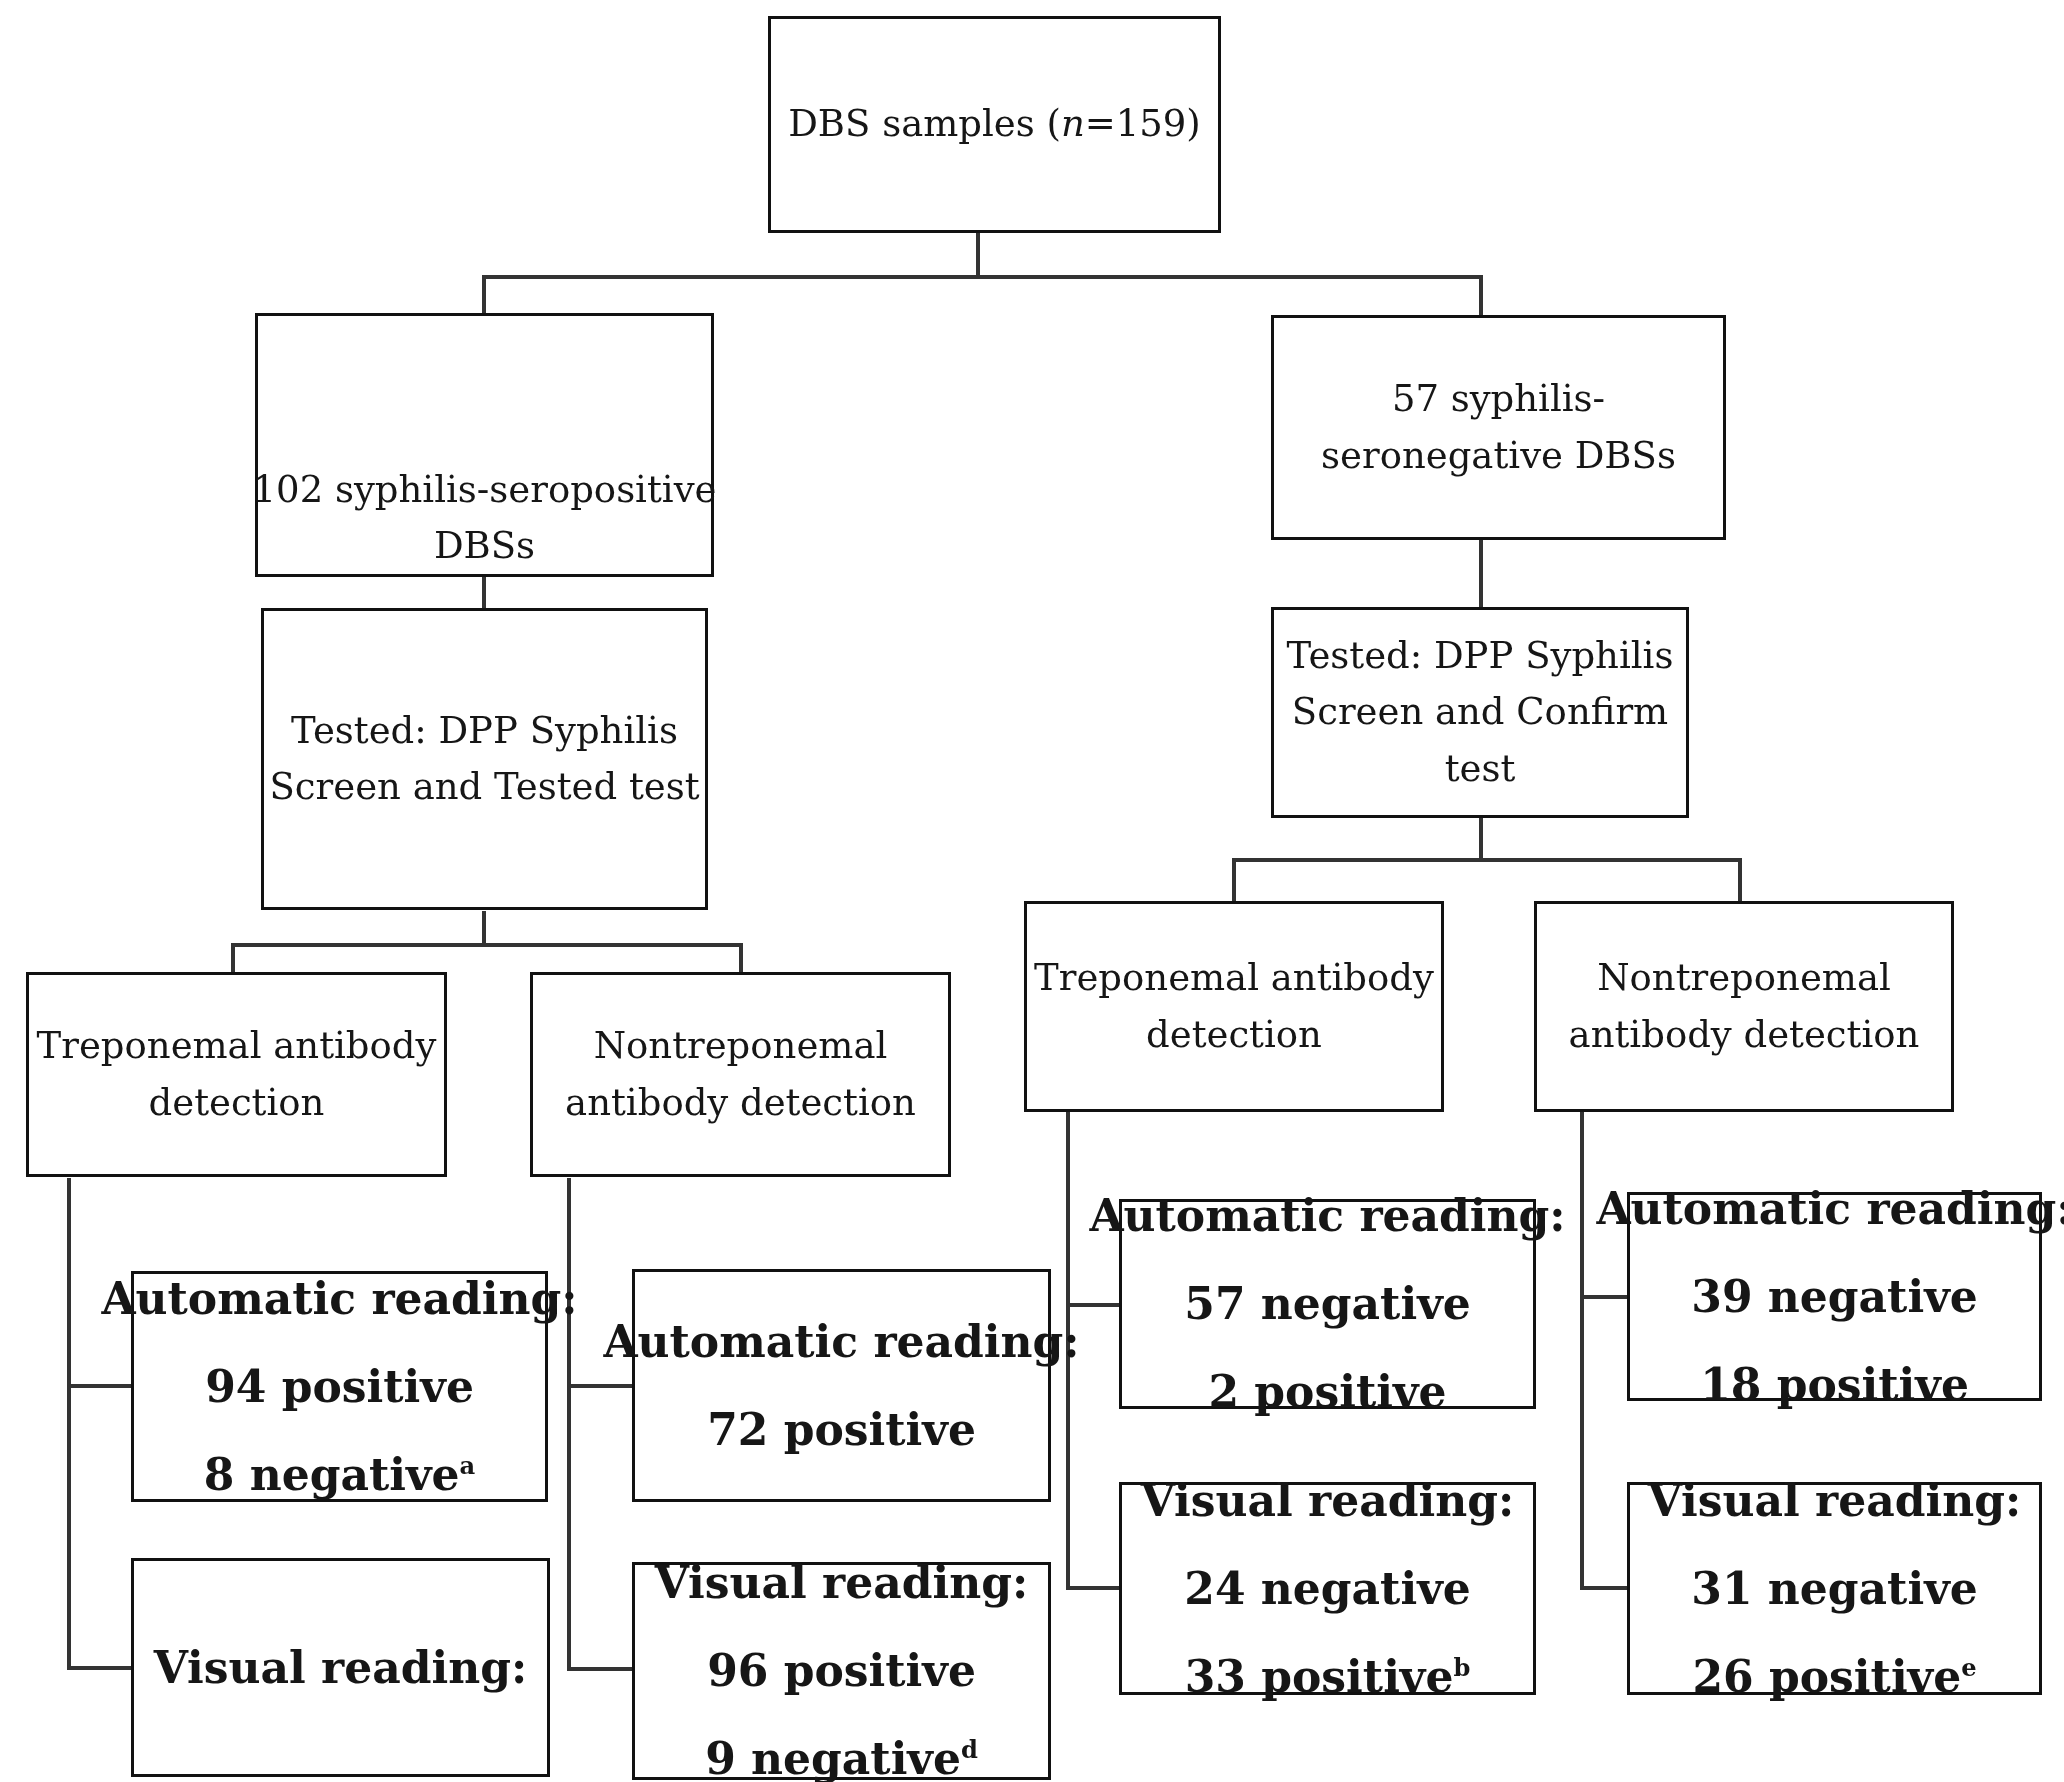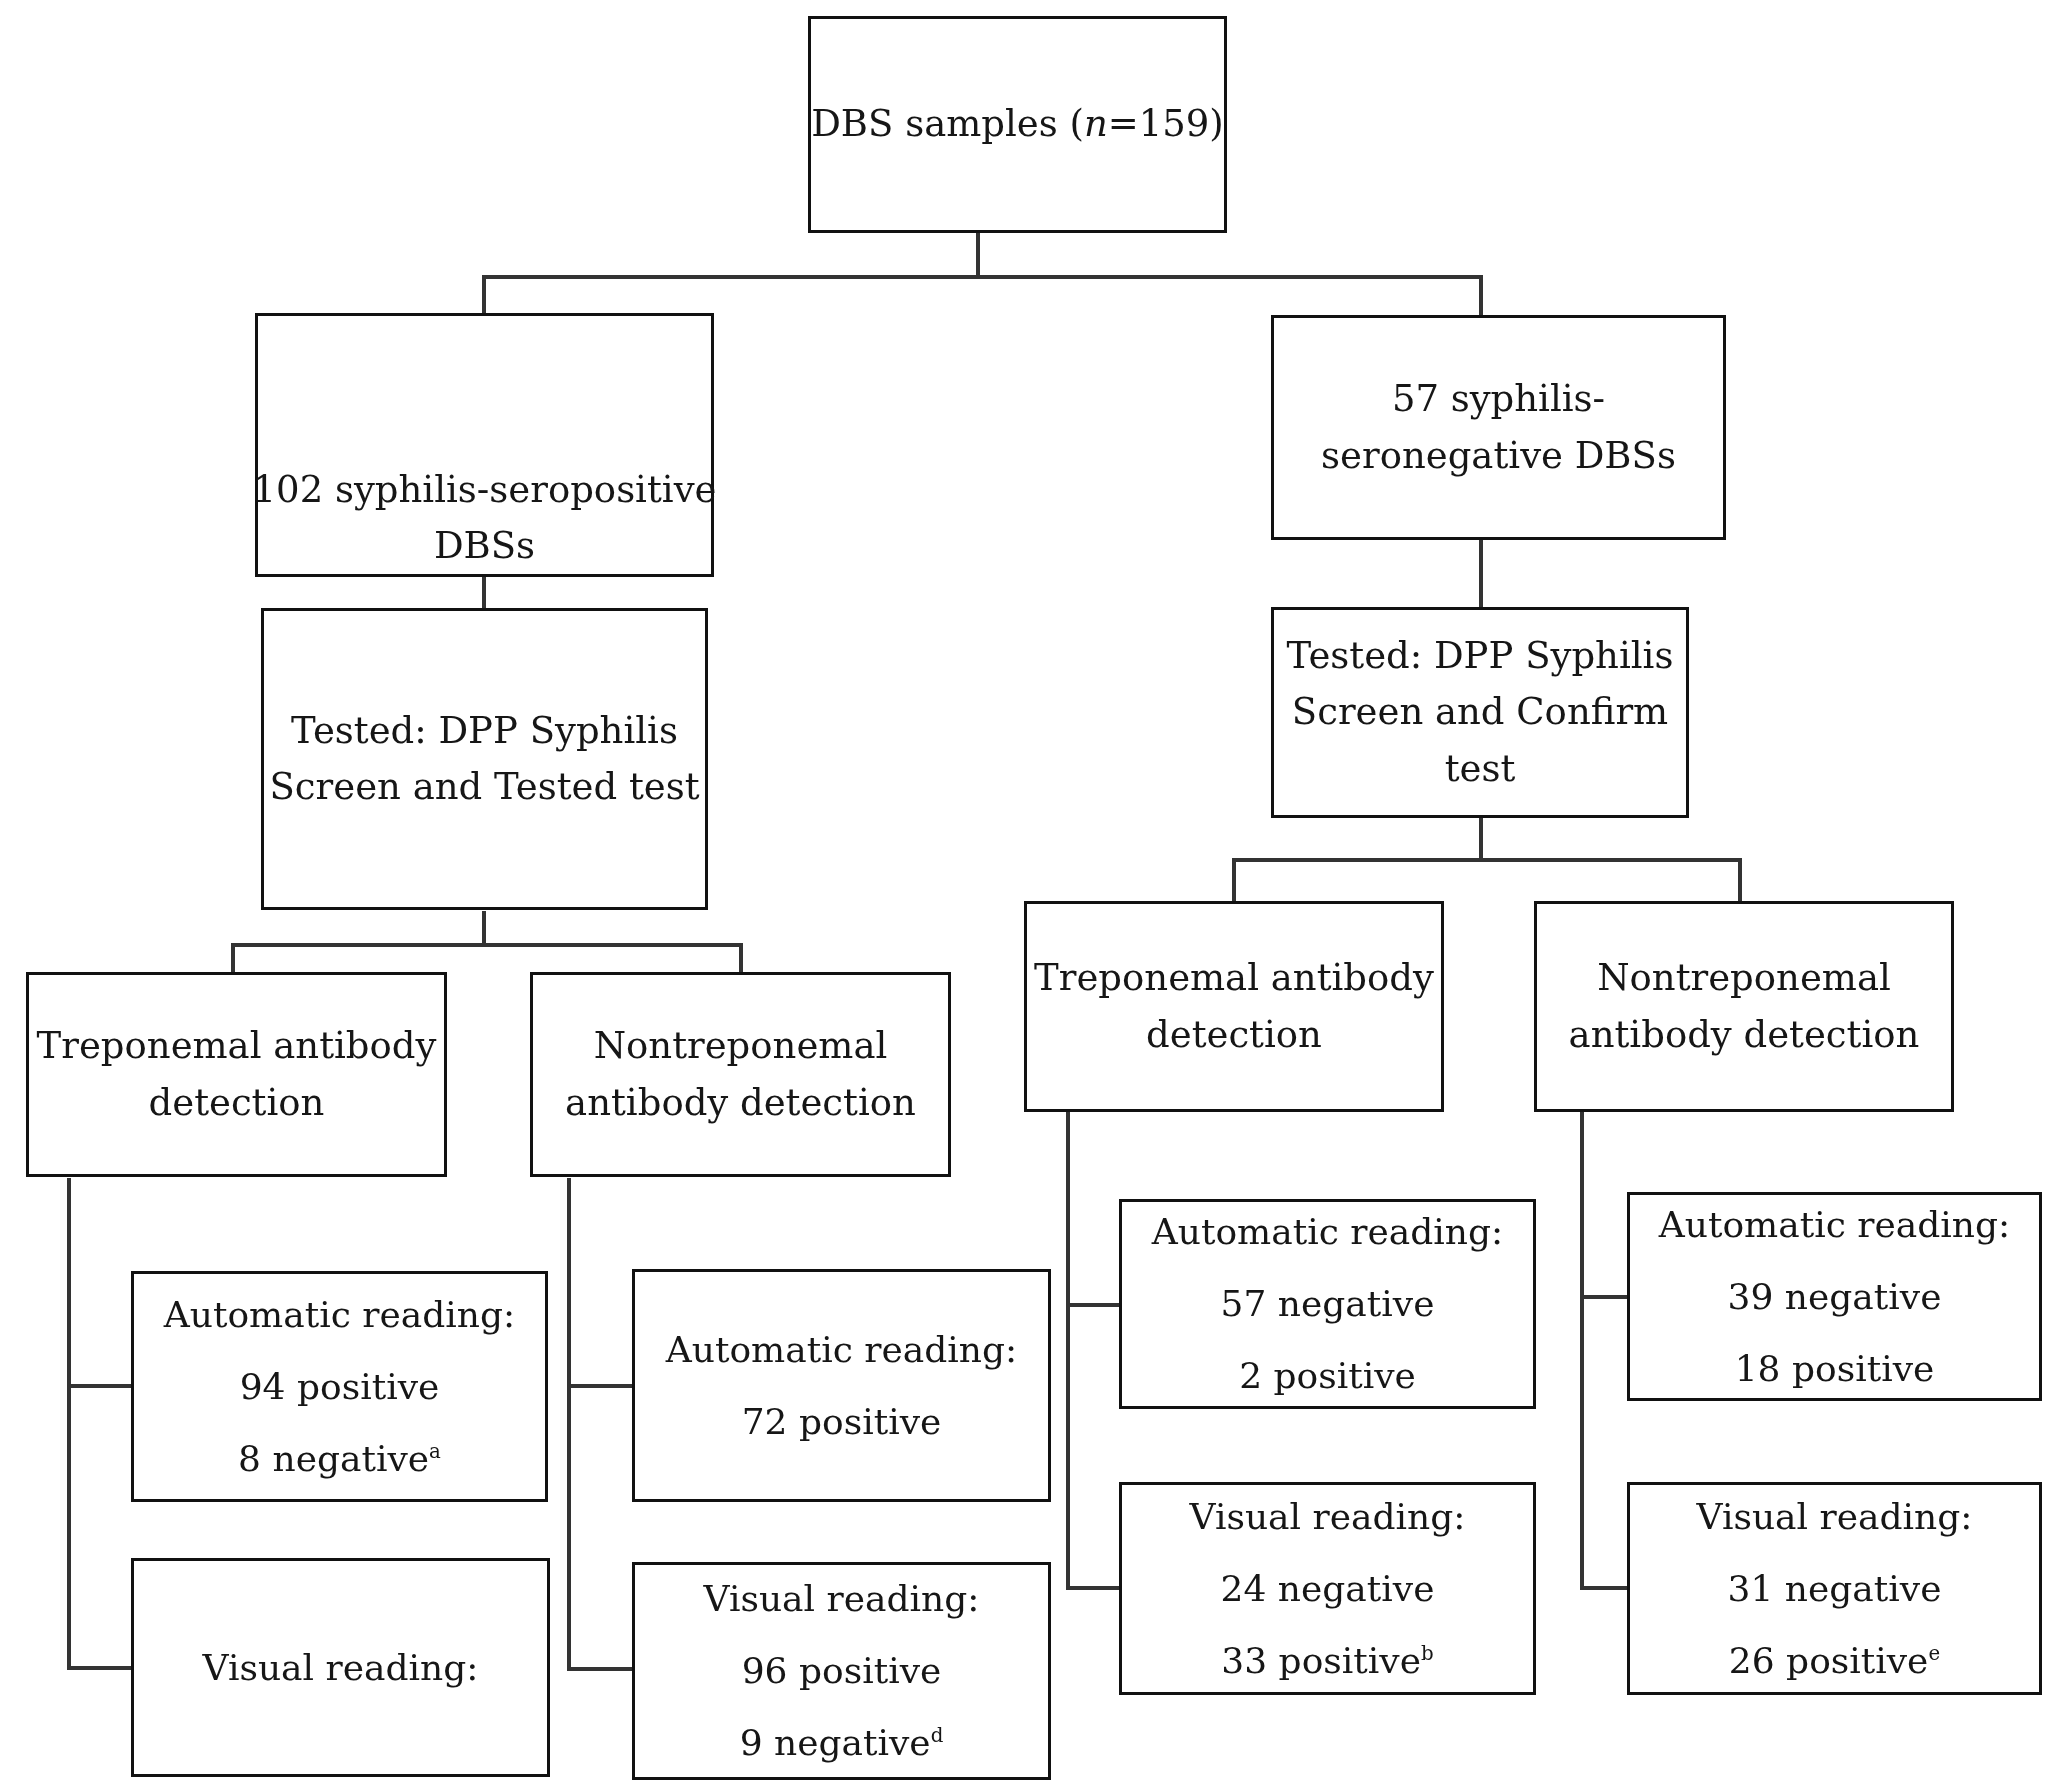--- a/index.html
+++ b/index.html
@@ -21,32 +21,32 @@
     border:3.5px solid var(--border-color);
     background:var(--bg-color);
     box-sizing:border-box;
     display:flex;flex-direction:column;
     align-items:center;justify-content:center;
     text-align:center;
     font-size:37px;
     line-height:1.52;
     z-index:2;
   }
-  .box.reading{line-height:2.0;font-size:36px;}
+  .box.reading{line-height:2.0;font-size:44px;font-weight:bold;}
   .line{white-space:nowrap;}
   .italic{font-style:italic;}
   sup{font-size:0.55em;line-height:0;}
   .vline,.hline{position:absolute;background:var(--line-color);z-index:1;}
 </style>
 </head>
 <body>
 
 <div class="canvas">
 
-  <div class="box" style="left:808px;top:15.6px;width:419px;height:217px;">
+  <div class="box" style="left:768px;top:15.6px;width:453px;height:217px;">
     <div class="line"><span>DBS samples (</span><span class="italic">n</span><span>=159)</span></div>
   </div>
 
   <div class="vline" style="left:976px;top:231px;width:3.5px;height:47px;"></div>
   <div class="hline" style="left:482px;top:275px;width:1000px;height:3.5px;"></div>
   <div class="vline" style="left:482px;top:275px;width:3.5px;height:42px;"></div>
   <div class="vline" style="left:1479px;top:275px;width:3.5px;height:43px;"></div>
 
   <div class="box" style="left:255px;top:313px;width:459px;height:264px;justify-content:flex-end;">
     <div class="line">102 syphilis-seropositive</div>

